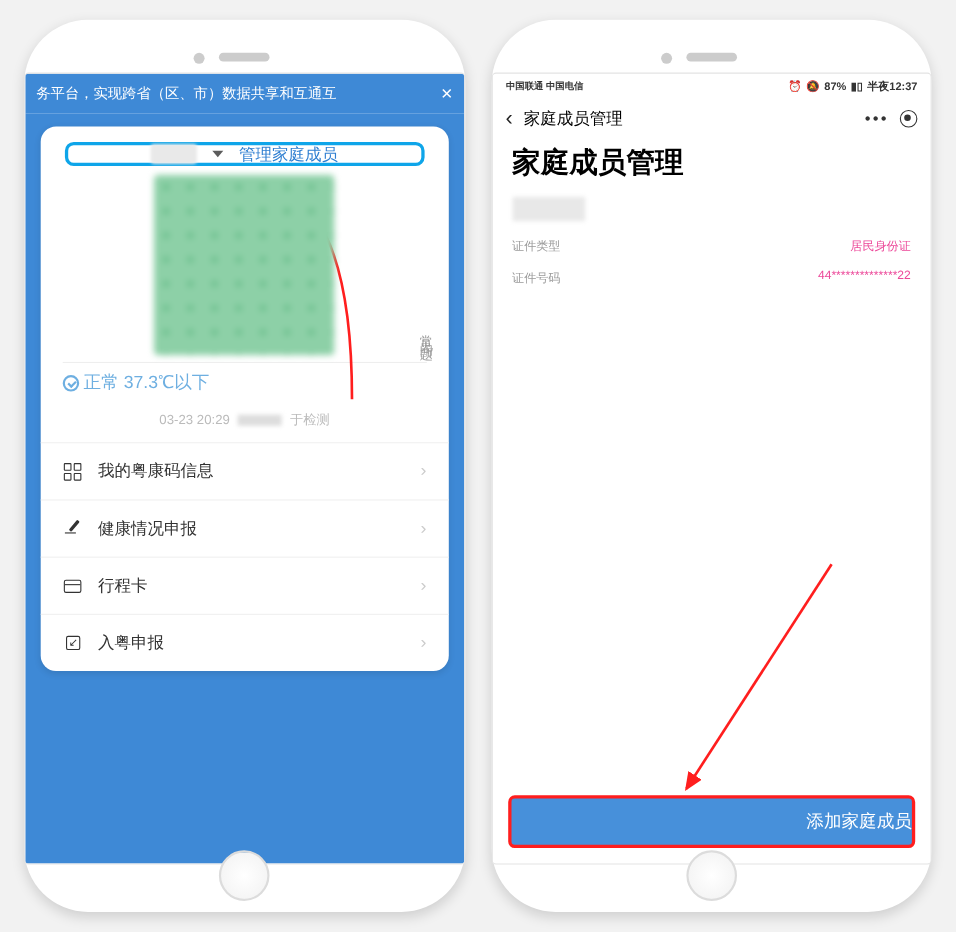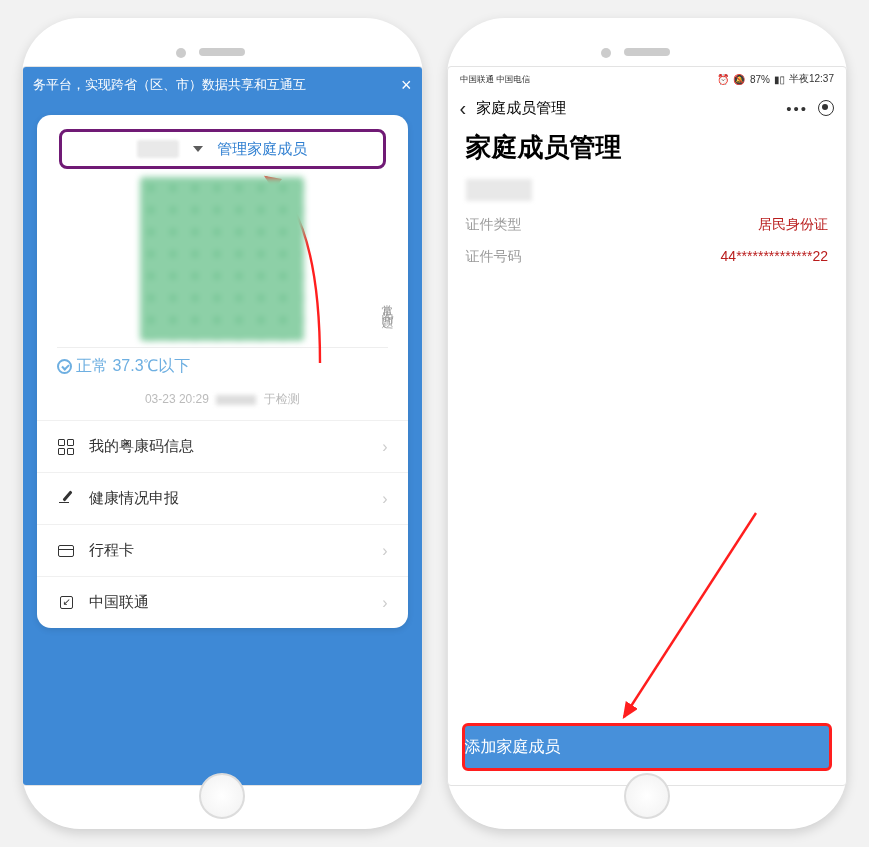--- a/index.html
+++ b/index.html
@@ -7,21 +7,21 @@
   .phone{flex:1;background:#fff;border-radius:58px;box-shadow:0 4px 12px rgba(0,0,0,.15);padding:0;position:relative;}
   .phone::before{content:"";position:absolute;top:30px;left:50%;transform:translateX(-50%);width:46px;height:8px;border-radius:5px;background:#ccc;}
   .phone::after{content:"";position:absolute;top:30px;left:calc(50% - 46px);width:10px;height:10px;border-radius:50%;background:#ccc;}
   .screen{width:100%;height:720px;margin-top:48px;border:1px solid #e3e3e3;border-radius:4px;overflow:hidden;background:#fff;position:relative;}
   .home-btn{position:absolute;bottom:10px;left:50%;transform:translateX(-50%);width:46px;height:46px;border:2px solid #dcdcdc;border-radius:50%;background:radial-gradient(#fff,#f1f1f1);}
   
   .blue-bar{background:#3e89d6;color:#fff;font-size:13px;height:36px;display:flex;align-items:center;justify-content:space-between;padding:0 10px;}
   .blue-bar .close{font-size:18px;line-height:1;}
   .blue-body{background:#3e89d6;padding:12px 14px 0;height:calc(100% - 36px);}
   .card{background:#fff;border-radius:14px;padding:14px 0 0;box-shadow:0 2px 6px rgba(0,0,0,.1);}
-  .header-row{display:flex;align-items:center;justify-content:center;gap:14px;height:40px;margin:0 22px 8px;border:3px solid #701a75;border-radius:8px;position:relative;}
+  .header-row{display:flex;align-items:center;justify-content:center;gap:14px;height:22px;margin:0 22px 8px;border:3px solid #0ea5e9;border-radius:8px;position:relative;}
   .blur-chip{width:42px;height:18px;background:#e9e9e9;filter:blur(1.5px);border-radius:3px;}
   .caret{display:inline-block;border-top:6px solid #5c5c5c;border-left:5px solid transparent;border-right:5px solid transparent;}
   .manage-link{color:#2f7fd1;font-size:15px;}
   .arrow-red{position:absolute;top:58px;right:68px;pointer-events:none;}
   .qr{width:164px;height:164px;margin:8px auto 6px;background:radial-gradient(#6cbf8d 18%,transparent 19%) 0 0/22px 22px,#8dd0a7;filter:blur(3px);border-radius:4px;}
   .faq-tag{position:absolute;right:12px;top:180px;writing-mode:vertical-rl;font-size:12px;color:#9a9a9a;letter-spacing:4px;}
   .status{margin:4px 20px 0;padding:8px 0;text-align:center;color:#6eafe1;font-size:16px;border-top:1px solid #eee;display:flex;align-items:center;gap:4px;}
   .status .chk{display:inline-block;width:15px;height:15px;border:2px solid #6eafe1;border-radius:50%;position:relative;}
   .status .chk::after{content:"";position:absolute;left:2.5px;top:3px;width:5px;height:3px;border-left:2px solid #6eafe1;border-bottom:2px solid #6eafe1;transform:rotate(-45deg);}
   .timestamp{text-align:center;color:#bbb;font-size:12px;padding:6px 0 12px;}
@@ -29,33 +29,33 @@
   .menu{list-style:none;}
   .menu li{display:flex;align-items:center;height:52px;padding:0 20px;border-top:1px solid #f0f0f0;font-size:15px;color:#333;}
   .menu li .ic{width:18px;height:18px;margin-right:14px;display:flex;align-items:center;justify-content:center;color:#333;}
   .menu li .chev{margin-left:auto;color:#ccc;font-size:16px;}
   
   .ic-grid{display:grid;grid-template:repeat(2,7px)/repeat(2,7px);gap:2px;}.ic-grid span{border:1.3px solid #333;border-radius:1px;}
   .ic-pen{width:14px;height:14px;position:relative;}.ic-pen::before{content:"";position:absolute;width:10px;height:10px;border-bottom:1.5px solid #333;}.ic-pen::after{content:"";position:absolute;width:3px;height:12px;background:#333;transform:rotate(40deg);left:7px;top:-2px;border-radius:1px;}
   .ic-card{width:16px;height:12px;border:1.5px solid #333;border-radius:2px;position:relative;}.ic-card::after{content:"";position:absolute;top:3px;width:100%;height:1.5px;background:#333;}
   .ic-arrow{width:13px;height:13px;border:1.5px solid #333;border-radius:2px;position:relative;}.ic-arrow::after{content:"↙";position:absolute;font-size:10px;left:2px;top:-1px;}
   
-  .sb{display:flex;justify-content:space-between;align-items:center;font-size:10px;color:#333;padding:5px 12px 2px;}
+  .sb{display:flex;justify-content:space-between;align-items:center;font-size:10px;color:#333;padding:5px 12px 2px;font-weight:bold;}
   .sb .r{display:flex;align-items:center;gap:4px;}
   .nav{display:flex;align-items:center;height:40px;padding:0 12px;font-size:15px;}
   .nav .back{font-size:20px;padding-right:10px;color:#222;}
   .nav .dots{margin-left:auto;display:flex;gap:10px;align-items:center;color:#333;}
   .nav .dots .circ{width:16px;height:16px;border:1.6px solid #333;border-radius:50%;position:relative;}
   .nav .dots .circ::after{content:"";position:absolute;width:6px;height:6px;background:#333;border-radius:50%;left:3.2px;top:3.2px;}
   h1.title{font-size:26px;font-weight:700;padding:2px 18px 14px;}
   .info{padding:0 18px;}
   .info .name-blur{width:66px;height:22px;background:#e8e8e8;filter:blur(2px);margin-bottom:8px;}
-  .info-row{display:flex;justify-content:space-between;font-size:14px;color:#9b9b9b;padding:7px 0;}
-  .info-row .val{color:#b91c1c;}
-  .add-btn{position:absolute;bottom:14px;left:14px;right:14px;height:48px;background:#4790da;color:#fff;font-size:16px;border:3px solid #ff1e1e;border-radius:6px;display:flex;align-items:center;justify-content:flex-start;}
+  .info-row{display:flex;justify-content:space-between;font-size:11px;color:#9b9b9b;padding:7px 0;}
+  .info-row .val{color:#ec4899;}
+  .add-btn{position:absolute;bottom:14px;left:14px;right:14px;height:48px;background:#4790da;color:#fff;font-size:16px;border:3px solid #ff1e1e;border-radius:6px;display:flex;align-items:center;justify-content:flex-end;}
   .p2-arrow{position:absolute;bottom:60px;right:80px;pointer-events:none;}
 </style>
 </head>
 <body>
 
 <div class="phone">
   <div class="screen">
     <div class="blue-bar">
       <span>务平台，实现跨省（区、市）数据共享和互通互</span>
       <span class="close">×</span>
@@ -110,21 +110,21 @@
             <span class="ic">
                 <span class="ic-card"></span>
               </span>
             <span>行程卡</span>
             <span class="chev">›</span>
           </li>
           <li>
             <span class="ic">
                 <span class="ic-arrow"></span>
               </span>
-            <span>中国联通</span>
+            <span>入粤申报</span>
             <span class="chev">›</span>
           </li>
         </ul>
       </div>
     </div>
   </div>
   <div class="home-btn"></div>
 </div>
 
 <div class="phone">

